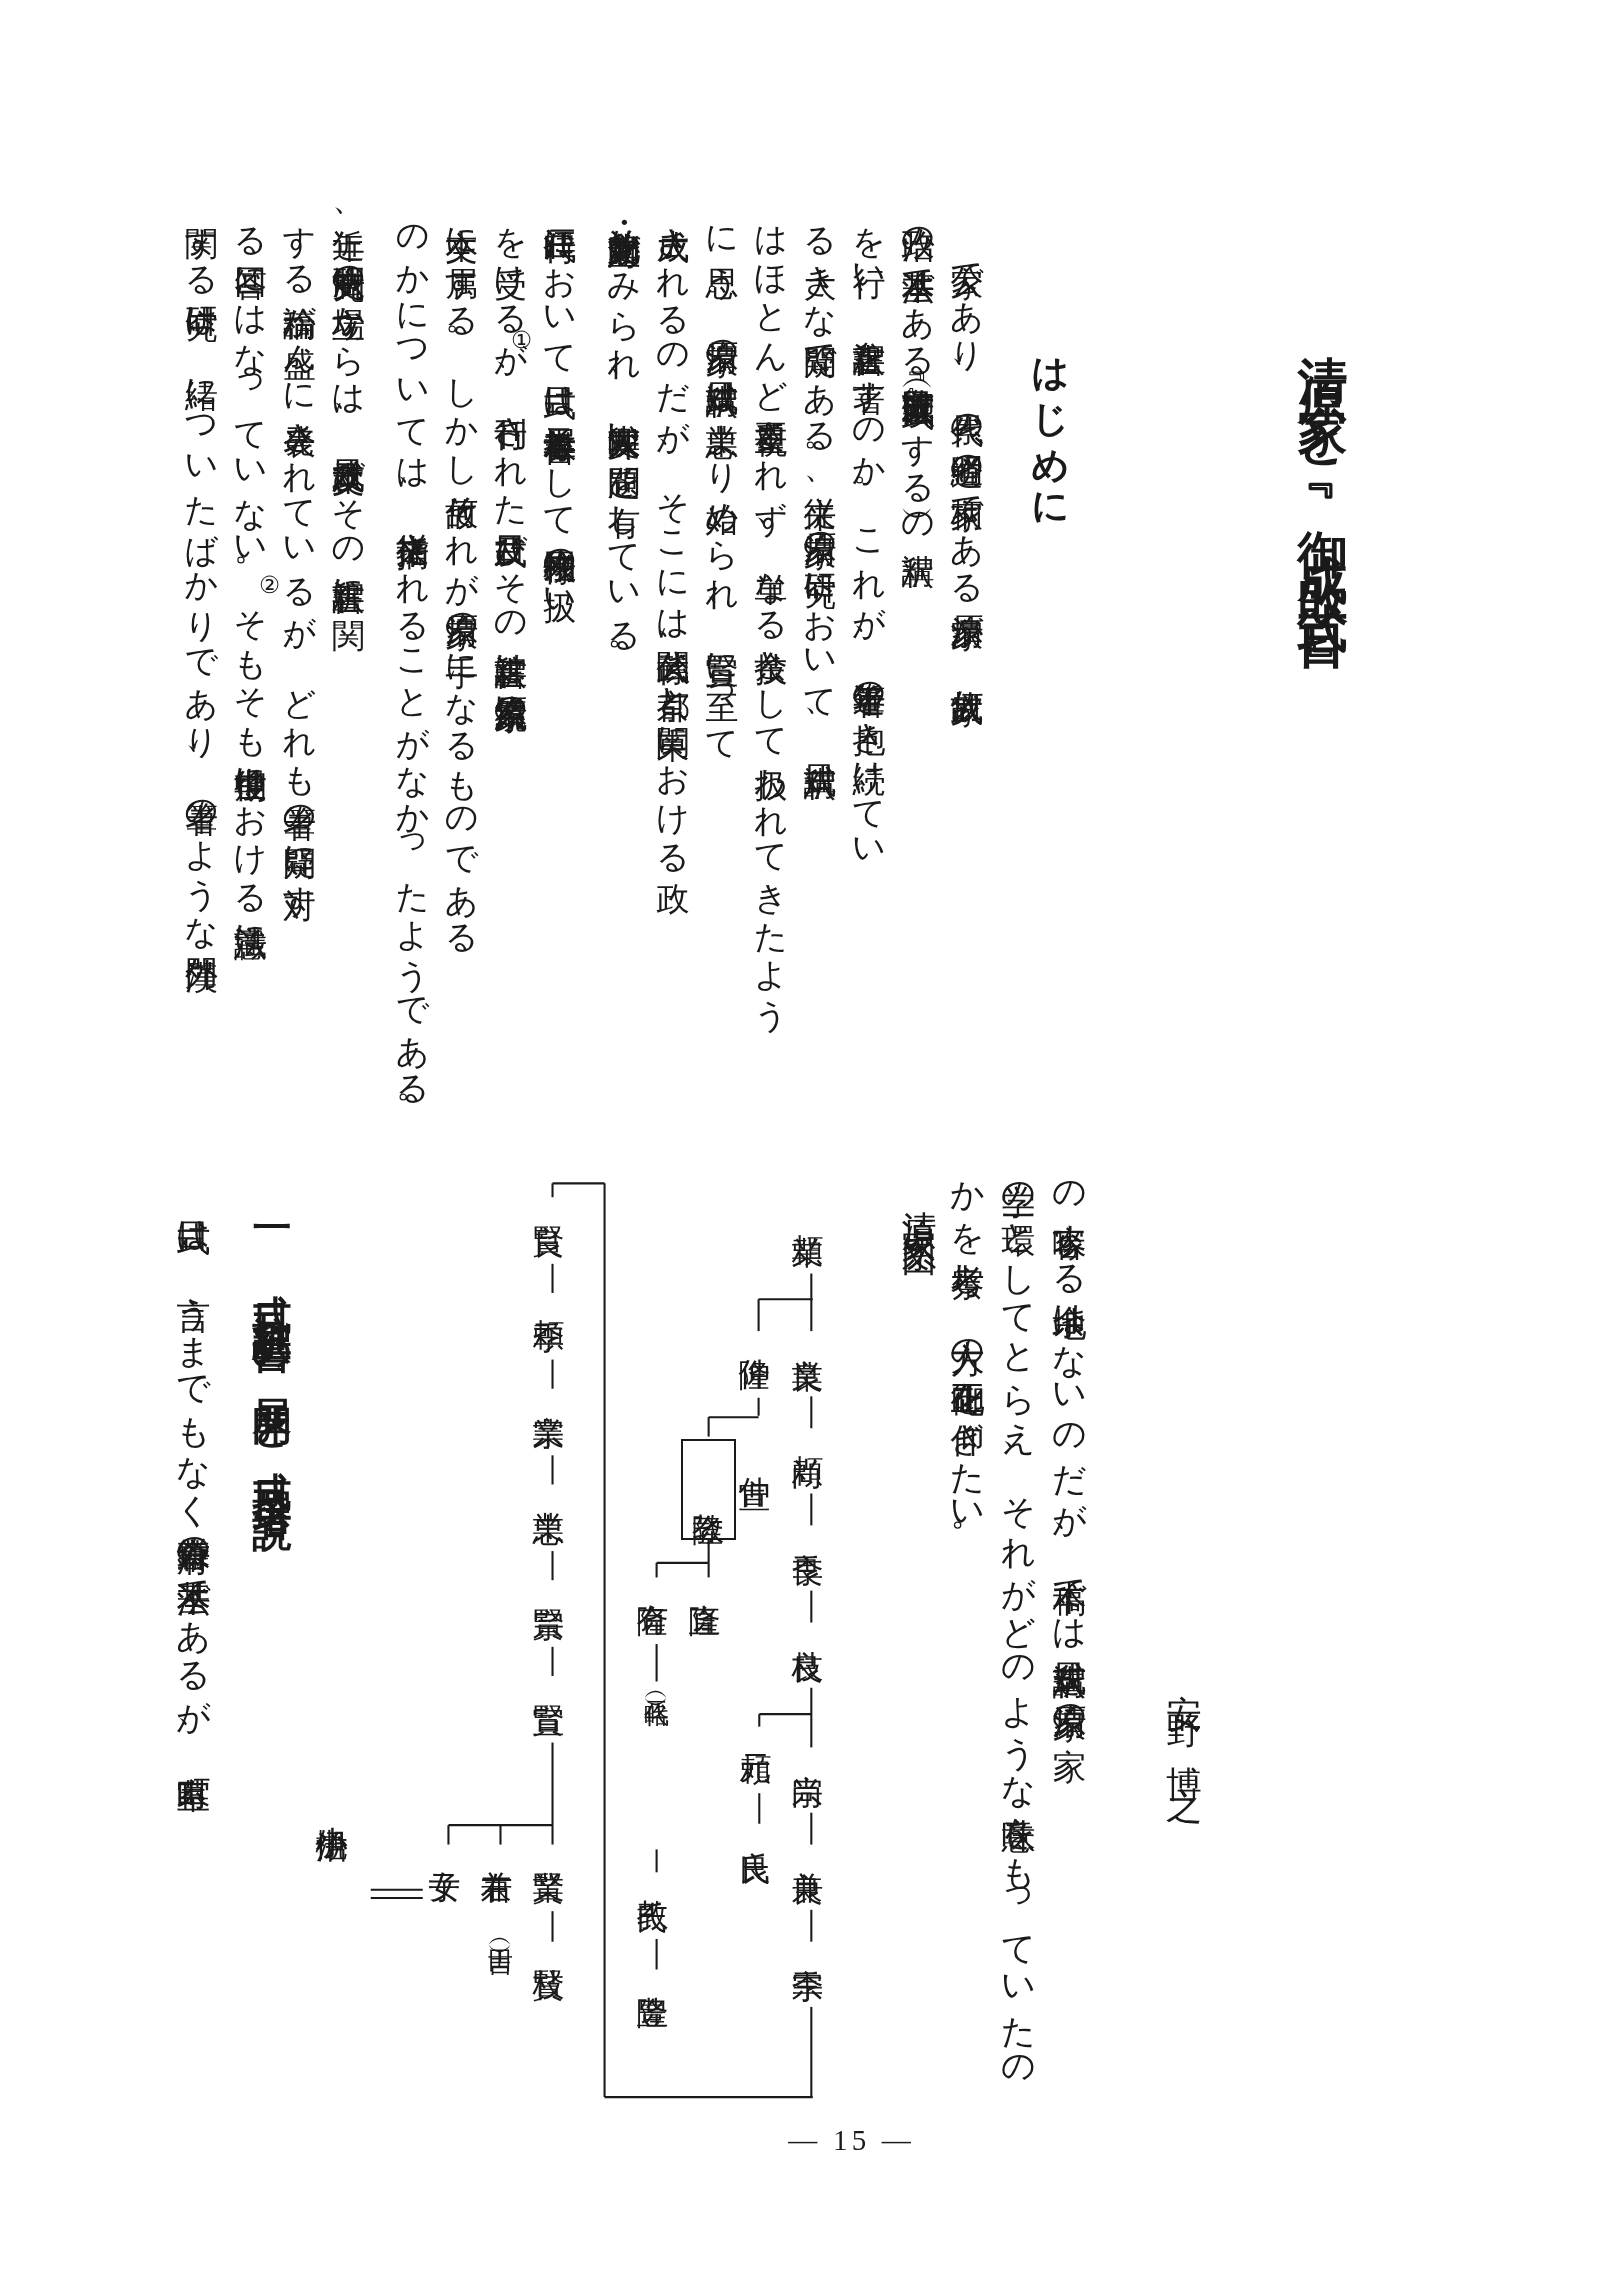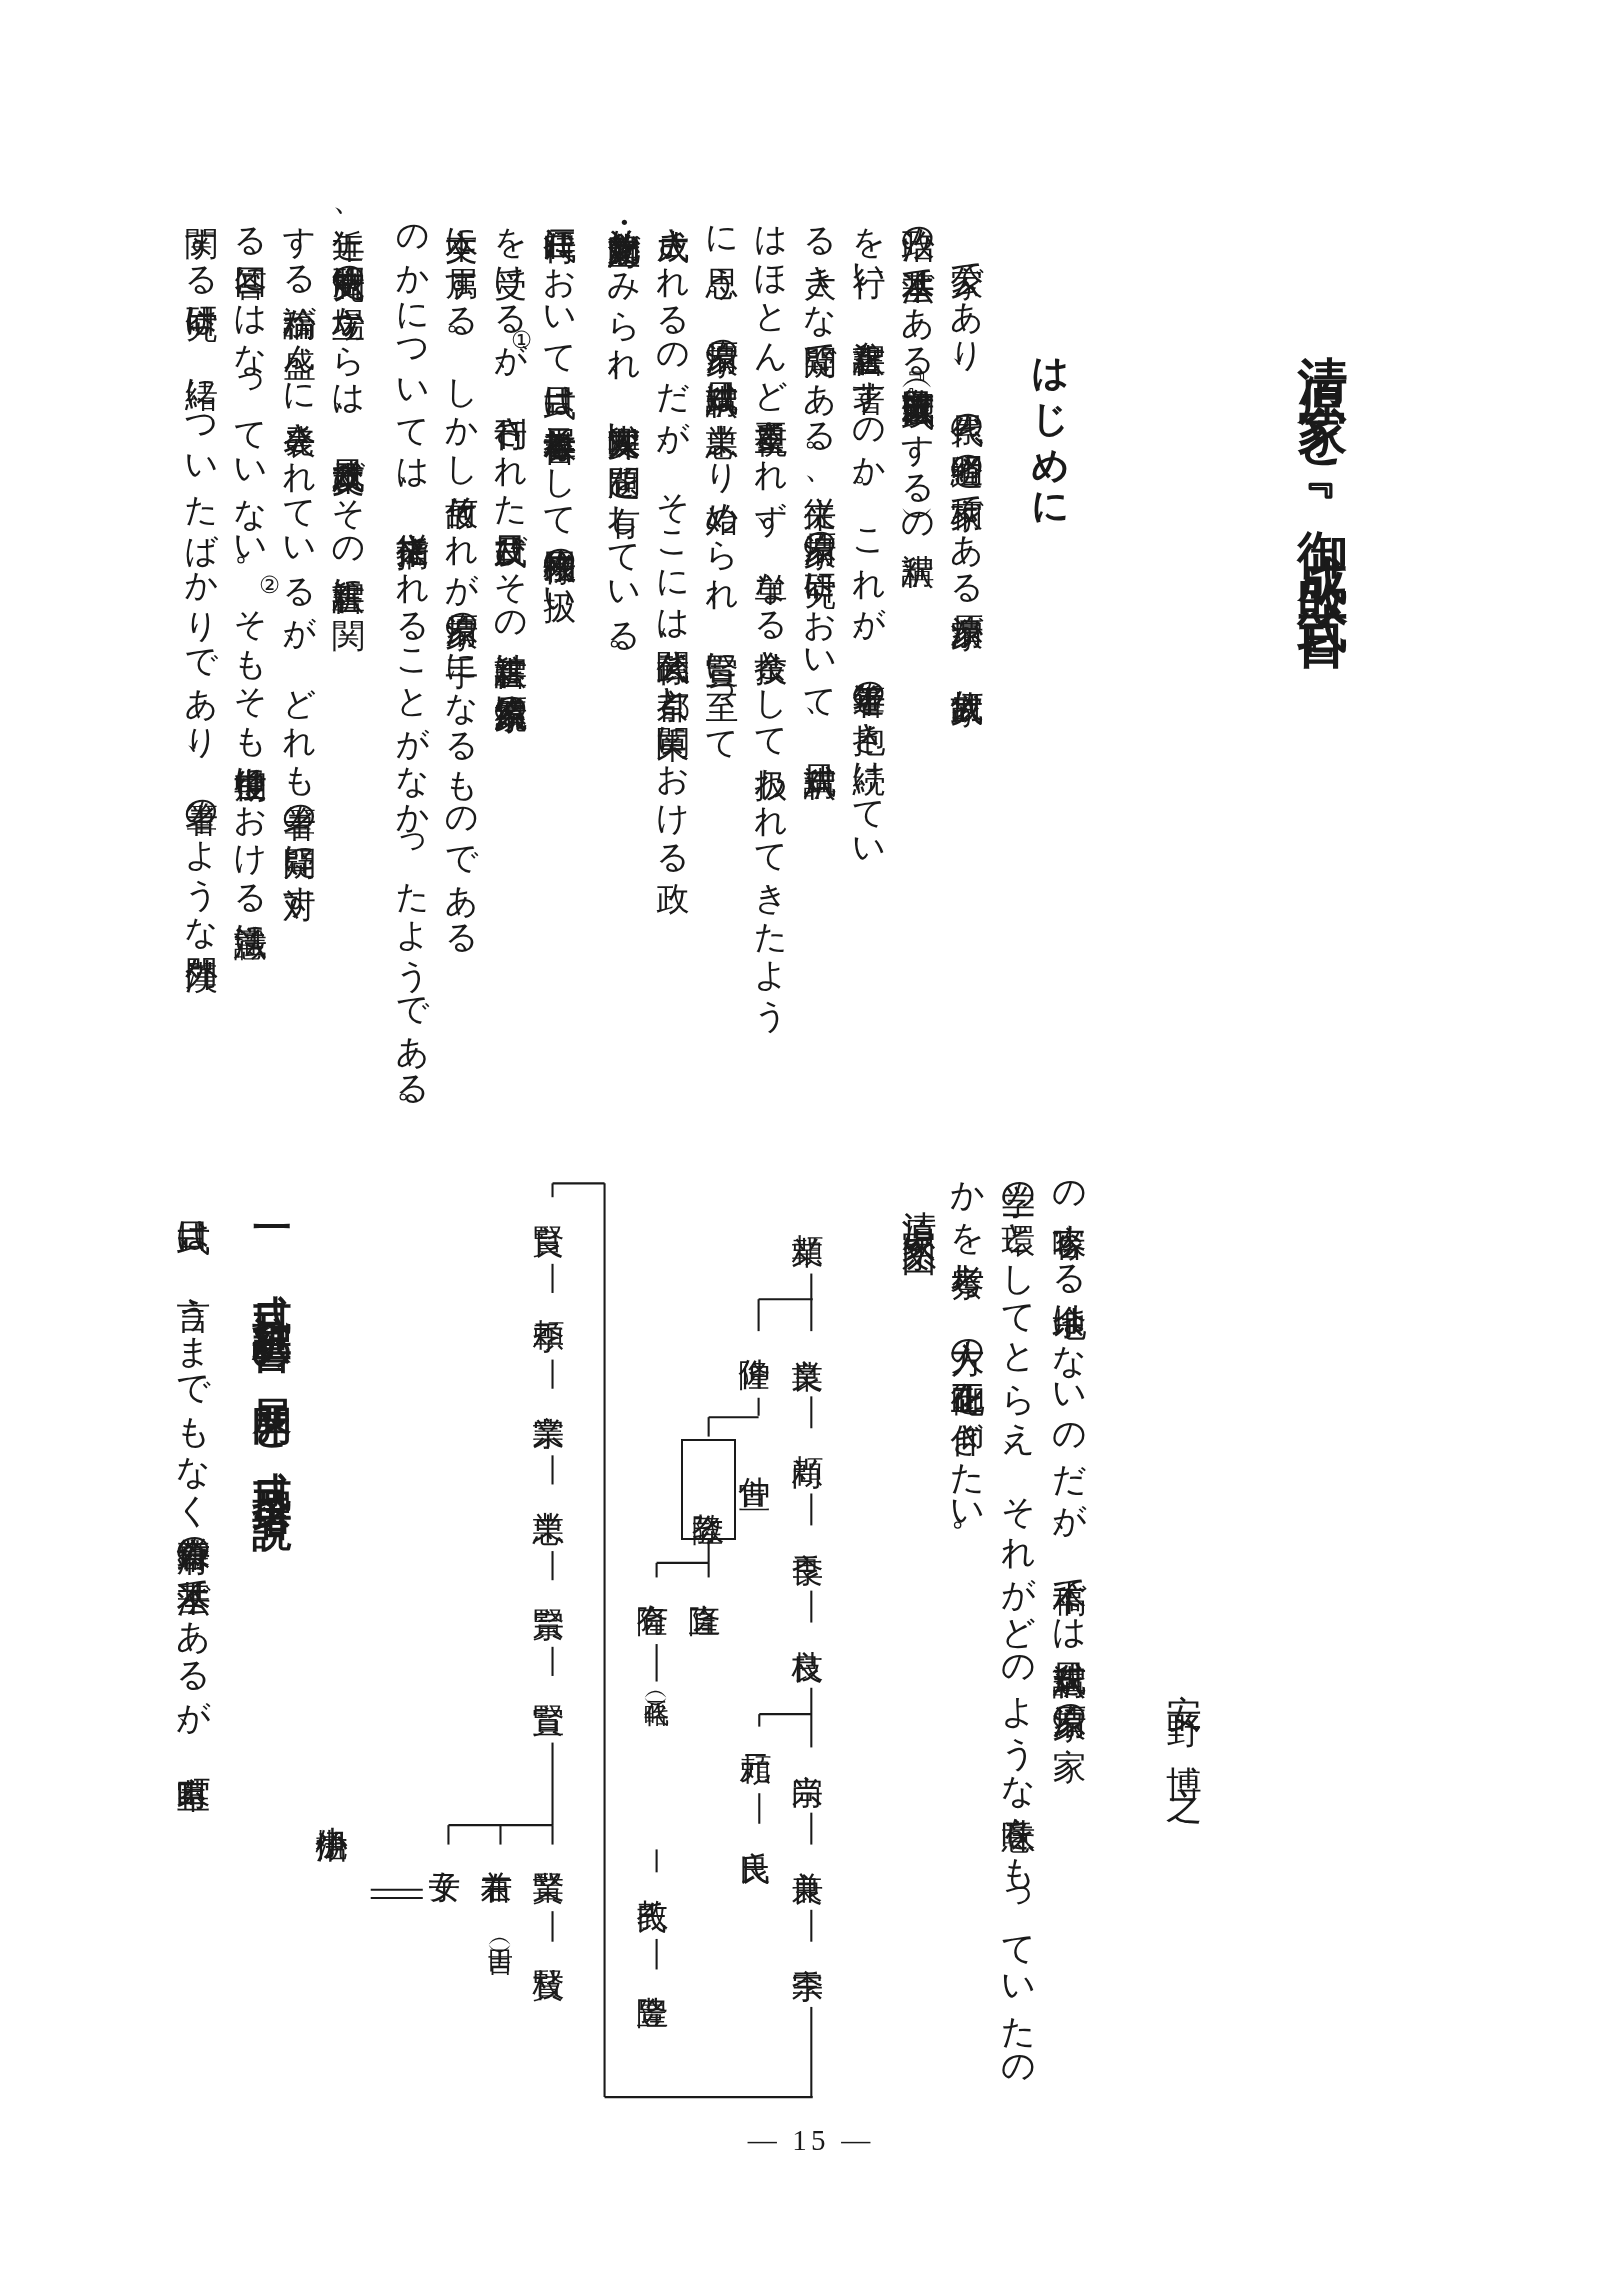--- a/index.html
+++ b/index.html
@@ -80,21 +80,21 @@
   
   .h-section{position:absolute;left:245px;top:1206px;height:819px;
              font-family:"Liberation Sans","DejaVu Sans",sans-serif;
              font-weight:bold;font-size:39px;letter-spacing:9.7px;}
 
   
   .body2{position:absolute;left:169px;top:1195px;height:951px;
          font-size:34px;line-height:49px;letter-spacing:0.9px;}
 
   
-  .pagenum{position:absolute;left:707px;top:2124px;width:208px;text-align:center;
+  .pagenum{position:absolute;left:707px;top:2124px;width:208px;text-align:right;
            font-size:29px;letter-spacing:4.2px;}
 </style>
 </head>
 <body>
 
 <div class="page">
 
   <div class="title vt">清原家と『御成敗式目』</div>
 
   <div class="author vt">安野 博之</div>

